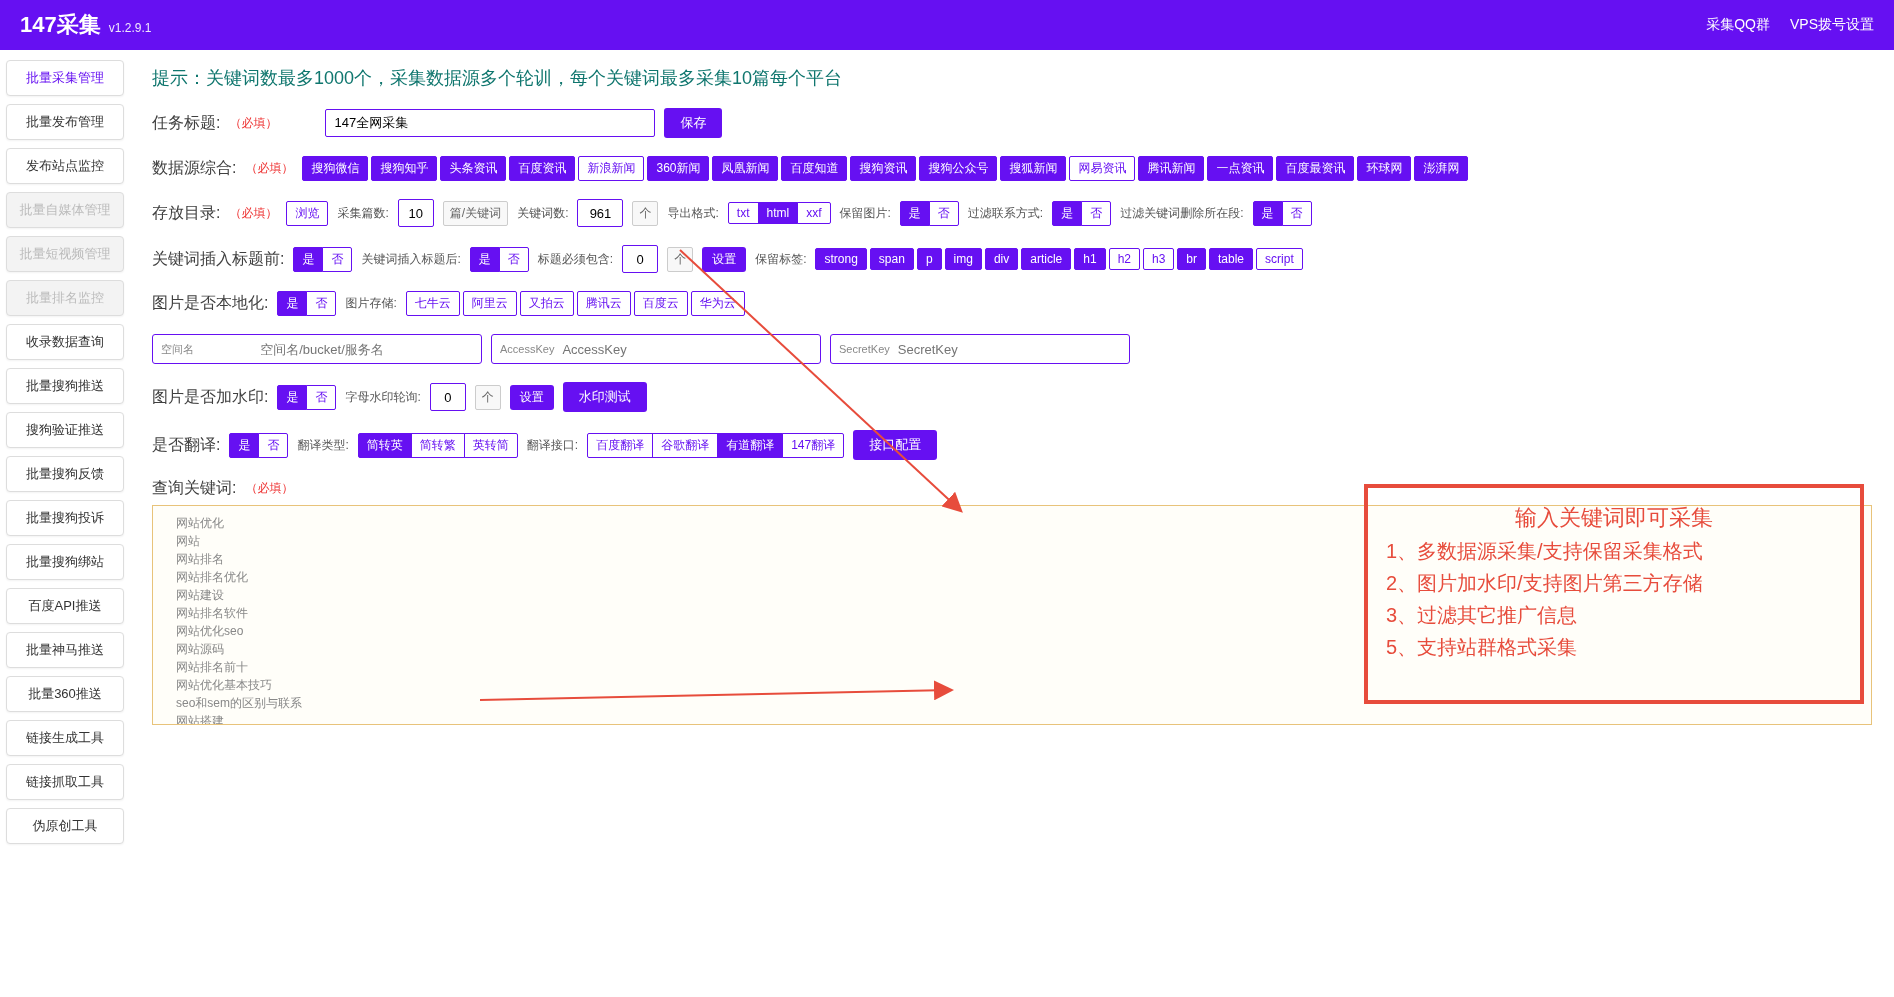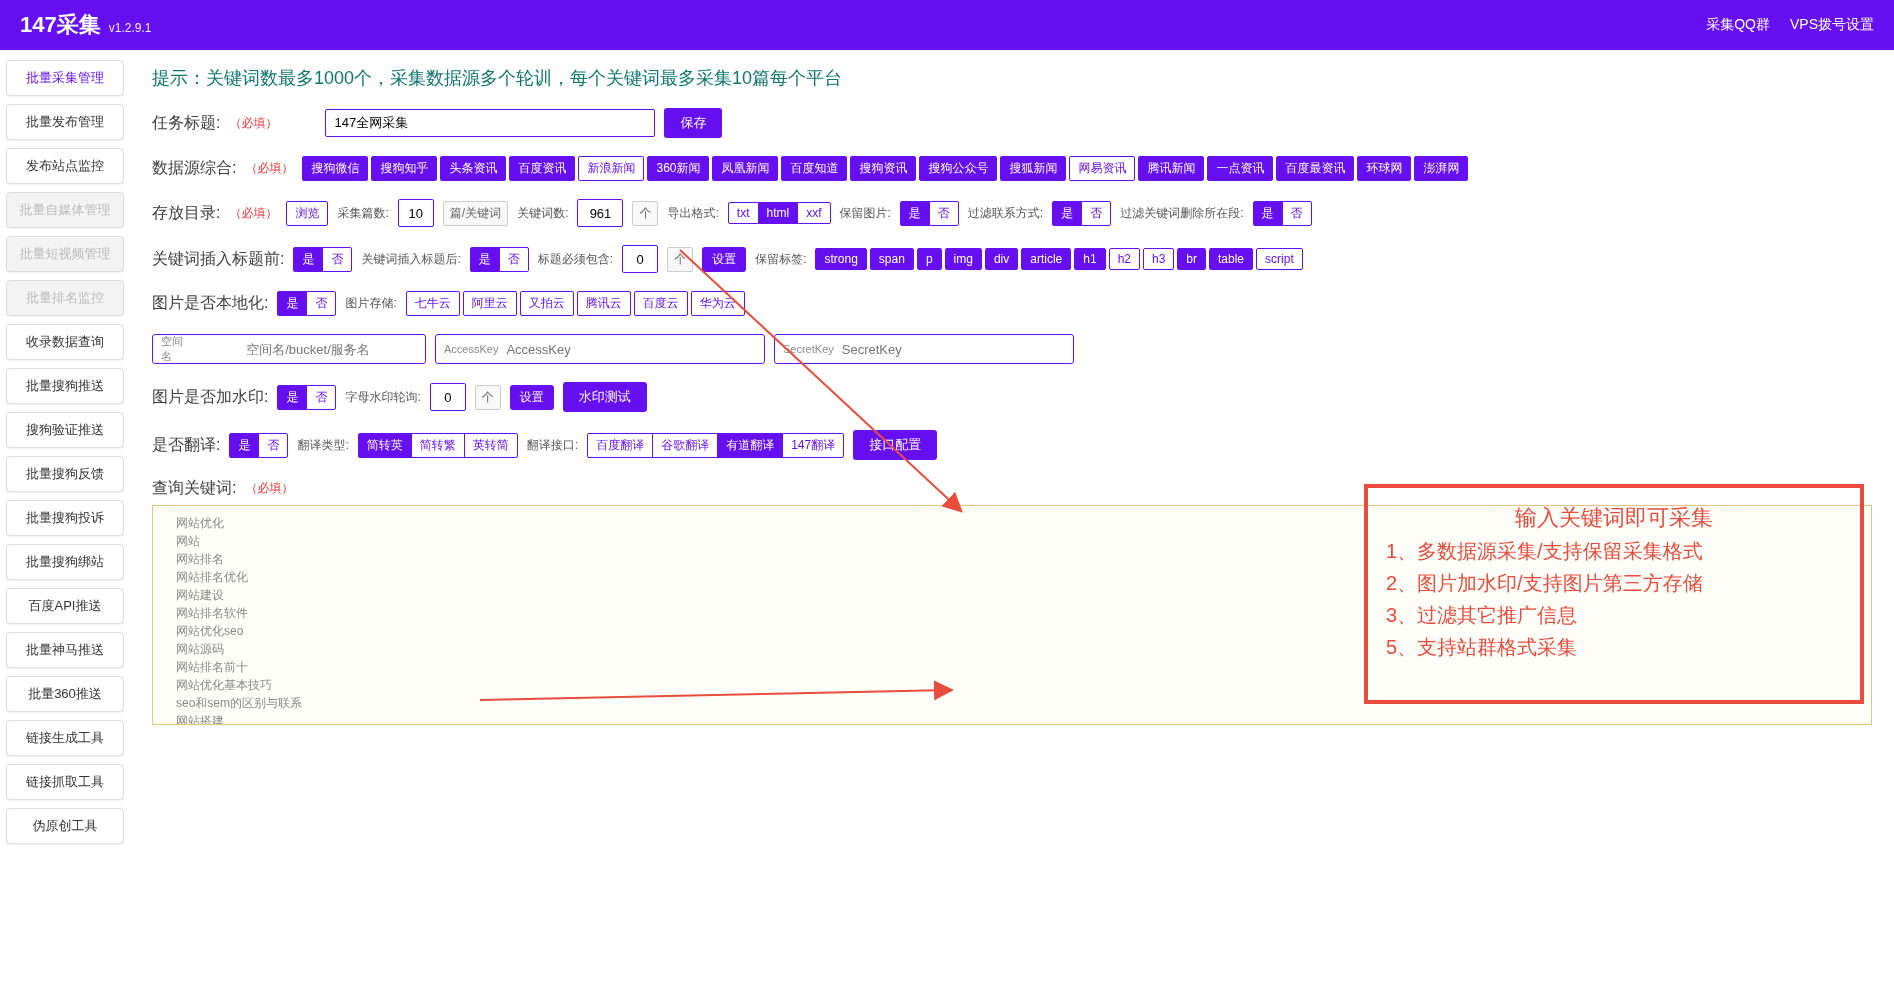--- a/index.html
+++ b/index.html
@@ -206,21 +206,21 @@
           <span class="tag">阿里云</span>
           <span class="tag">又拍云</span>
           <span class="tag">腾讯云</span>
           <span class="tag">百度云</span>
           <span class="tag">华为云</span>
         </span>
     </div>
 
     
     <div class="row">
-      <span class="cloud-input" style="width:274px">
+      <span class="cloud-input" style="width:330px">
         <span class="prefix">空间名</span>
         <input style="width: 240px; text-align: center;" placeholder="空间名/bucket/服务名">
       </span>
       <span class="cloud-input" style="width:330px">
         <span class="prefix">AccessKey</span>
         <input style="width: 240px;" placeholder="AccessKey">
       </span>
       <span class="cloud-input" style="width:300px">
         <span class="prefix">SecretKey</span>
         <input style="width: 210px;" placeholder="SecretKey">

